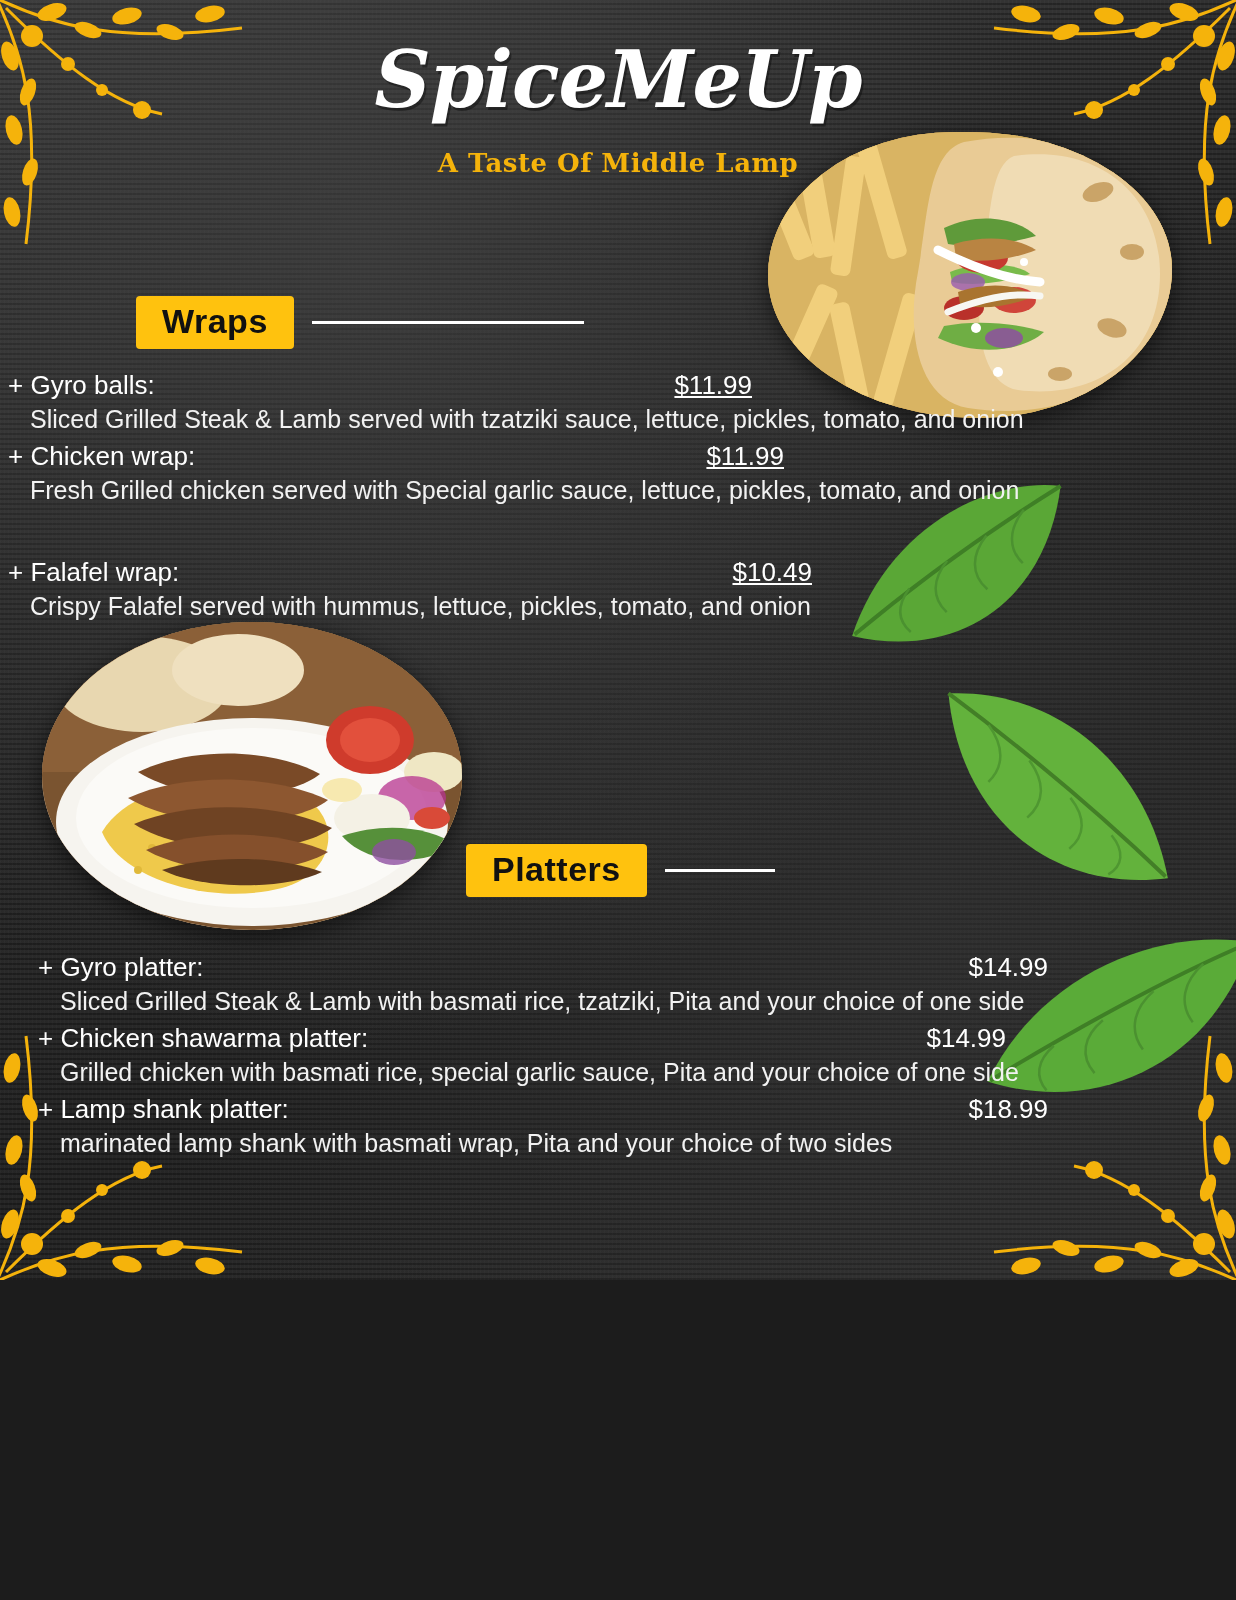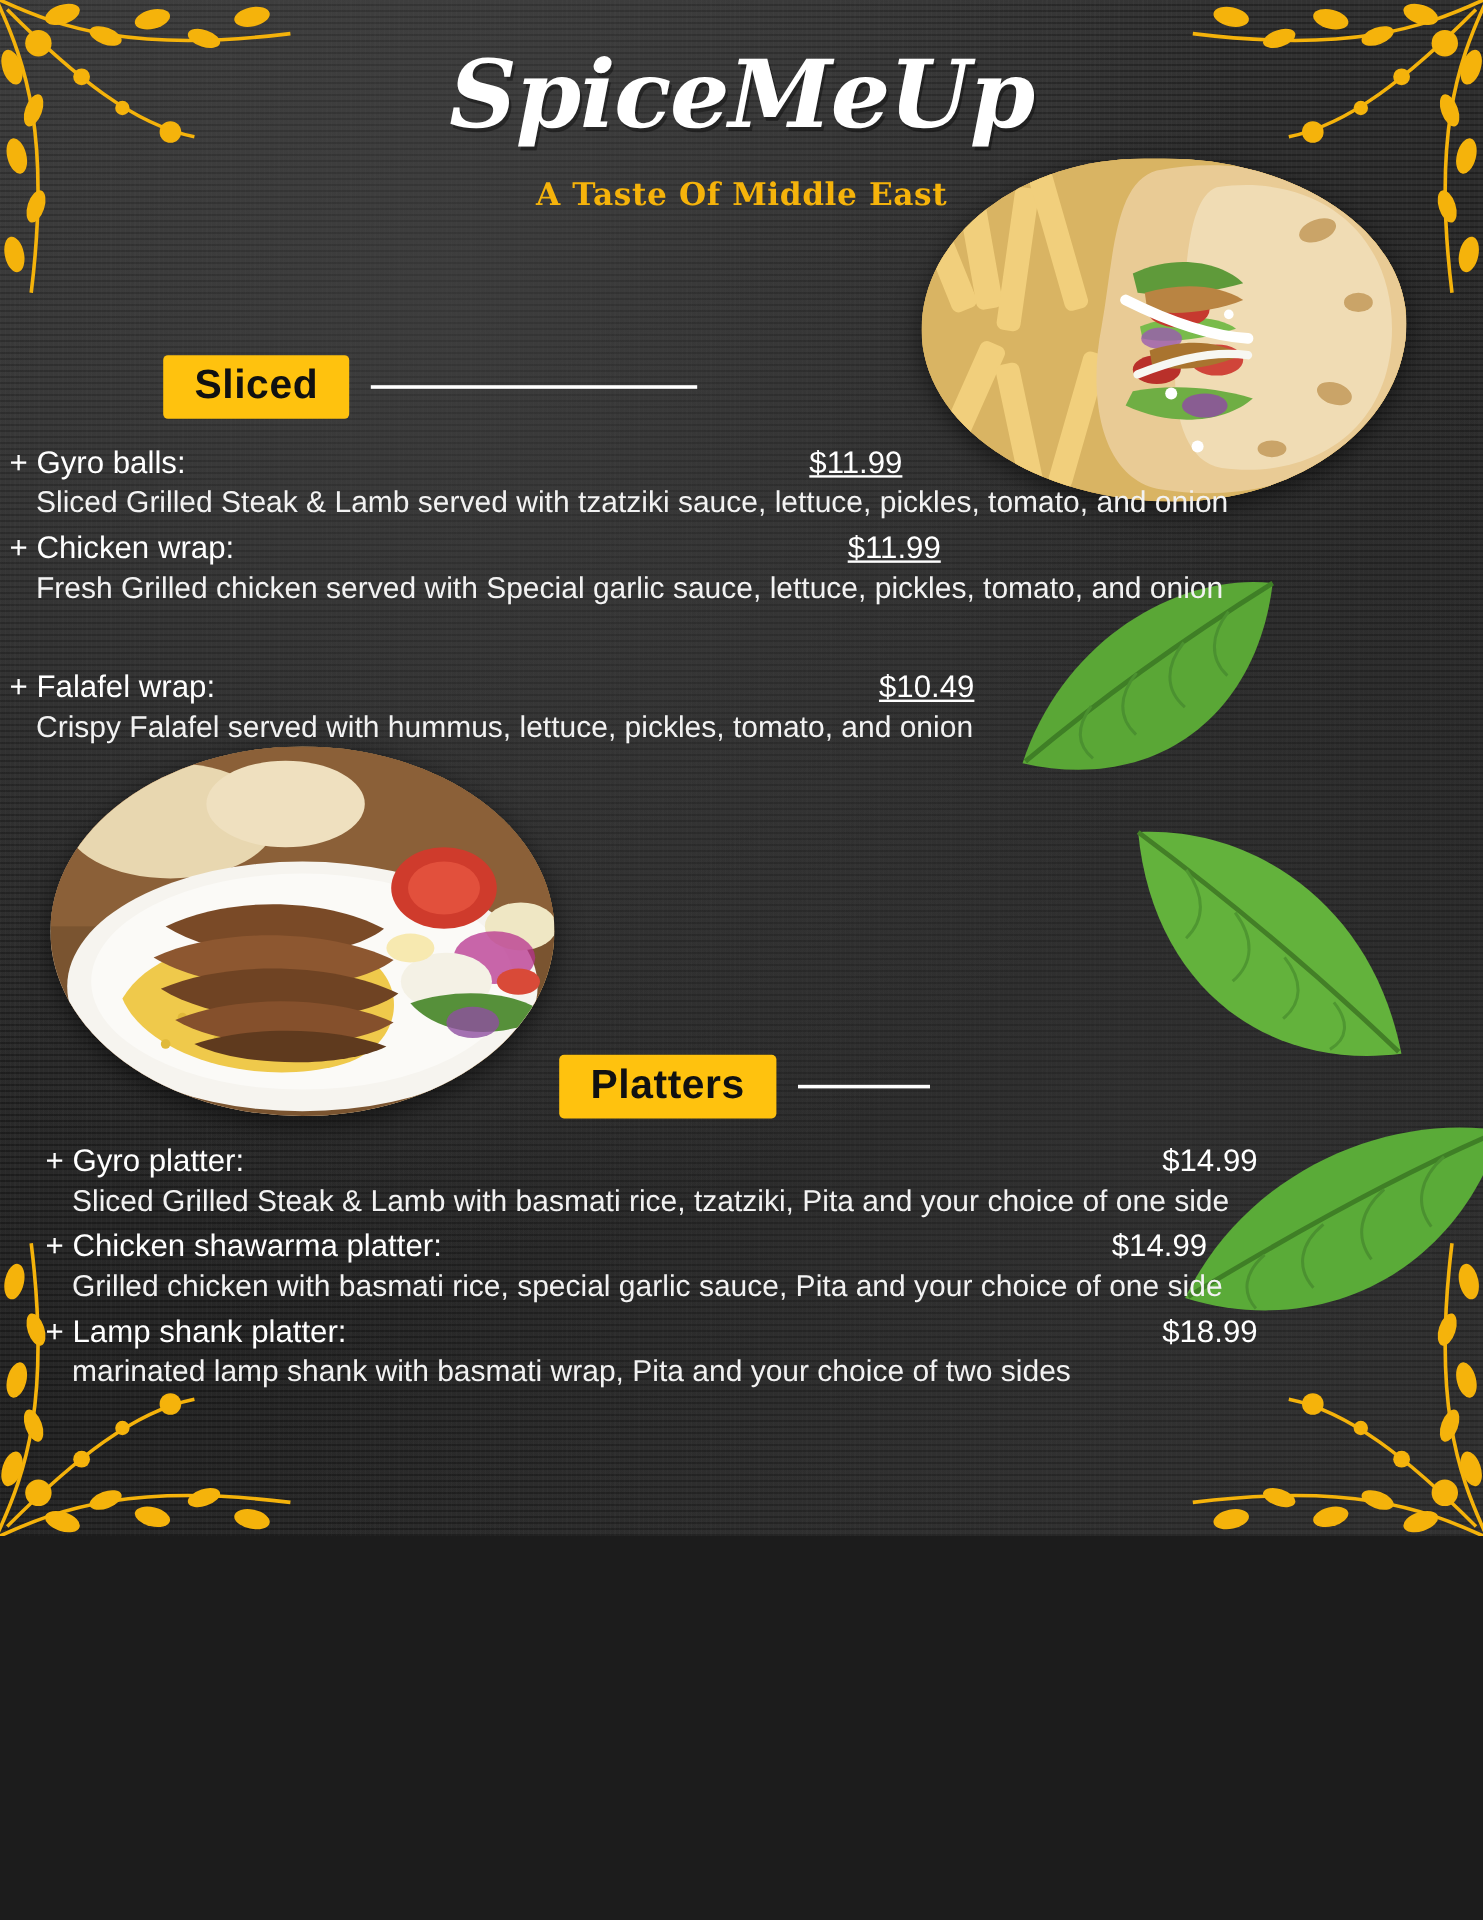--- a/index.html
+++ b/index.html
@@ -122,21 +122,21 @@
     letter-spacing: 0.5px;
     line-height: 1.1;
   }
   .section-rule {
     height: 3px;
     background: #ffffff;
     margin-left: 18px;
   }
   .head-wraps { top: 296px; left: 136px; }
   .head-wraps .section-rule { width: 272px; }
-  .head-platters { top: 879px; left: 466px; }
+  .head-platters { top: 844px; left: 466px; }
   .head-platters .section-rule { width: 110px; }
 
   
   .menu-block { position: absolute; }
   .menu-wraps { top: 368px; left: 8px; width: 1196px; }
   .menu-platters { top: 950px; left: 38px; width: 1180px; }
 
   .item { margin-bottom: 2px; }
   .item-line {
     display: flex;
@@ -266,21 +266,21 @@
         <ellipse cx="20" cy="218" rx="8" ry="15" transform="rotate(-12 20 218)"></ellipse>
         <circle cx="40" cy="42" r="11"></circle>
         <circle cx="76" cy="70" r="7"></circle>
         <circle cx="110" cy="96" r="6"></circle>
         <circle cx="150" cy="116" r="9"></circle>
       </g>
     </svg>
   </div>
 
   <div class="brand">SpiceMeUp</div>
-  <div class="tagline">A Taste Of Middle East</div>
+  <div class="tagline">A Taste Of Middle Lamp</div>
 
   <div class="photo photo-wrap">
     <div class="photo-inner wrap-img">
       <svg viewBox="0 0 404 286" width="404" height="286" xmlns="http://www.w3.org/2000/svg">
         <rect width="404" height="286" fill="#d9b463"></rect>
         <g fill="#f1cf7c">
           <rect x="6" y="20" width="22" height="110" rx="6" transform="rotate(-22 17 75)"></rect>
           <rect x="36" y="6" width="22" height="120" rx="6" transform="rotate(-10 47 66)"></rect>
           <rect x="70" y="24" width="20" height="120" rx="6" transform="rotate(8 80 84)"></rect>
           <rect x="104" y="8" width="20" height="120" rx="6" transform="rotate(-16 114 68)"></rect>
@@ -392,21 +392,21 @@
       <g stroke="#4b9130" stroke-width="2.5" fill="none">
         <path d="M170 56 C158 80 162 102 182 114"></path>
         <path d="M134 100 C122 124 126 146 146 158"></path>
         <path d="M98 146 C86 168 90 188 110 198"></path>
         <path d="M62 188 C52 208 56 224 72 232"></path>
       </g>
     </svg>
   </div>
 
   <div class="section-head head-wraps">
-    <div class="section-pill">Sliced</div>
+    <div class="section-pill">Wraps</div>
     <div class="section-rule"></div>
   </div>
 
   <div class="menu-block menu-wraps">
 
     <div class="item">
       <div class="item-line">
         <span class="item-name">+ Gyro balls:</span>
         <span class="item-spacer"></span>
         <span class="item-price w1">$11.99</span>

